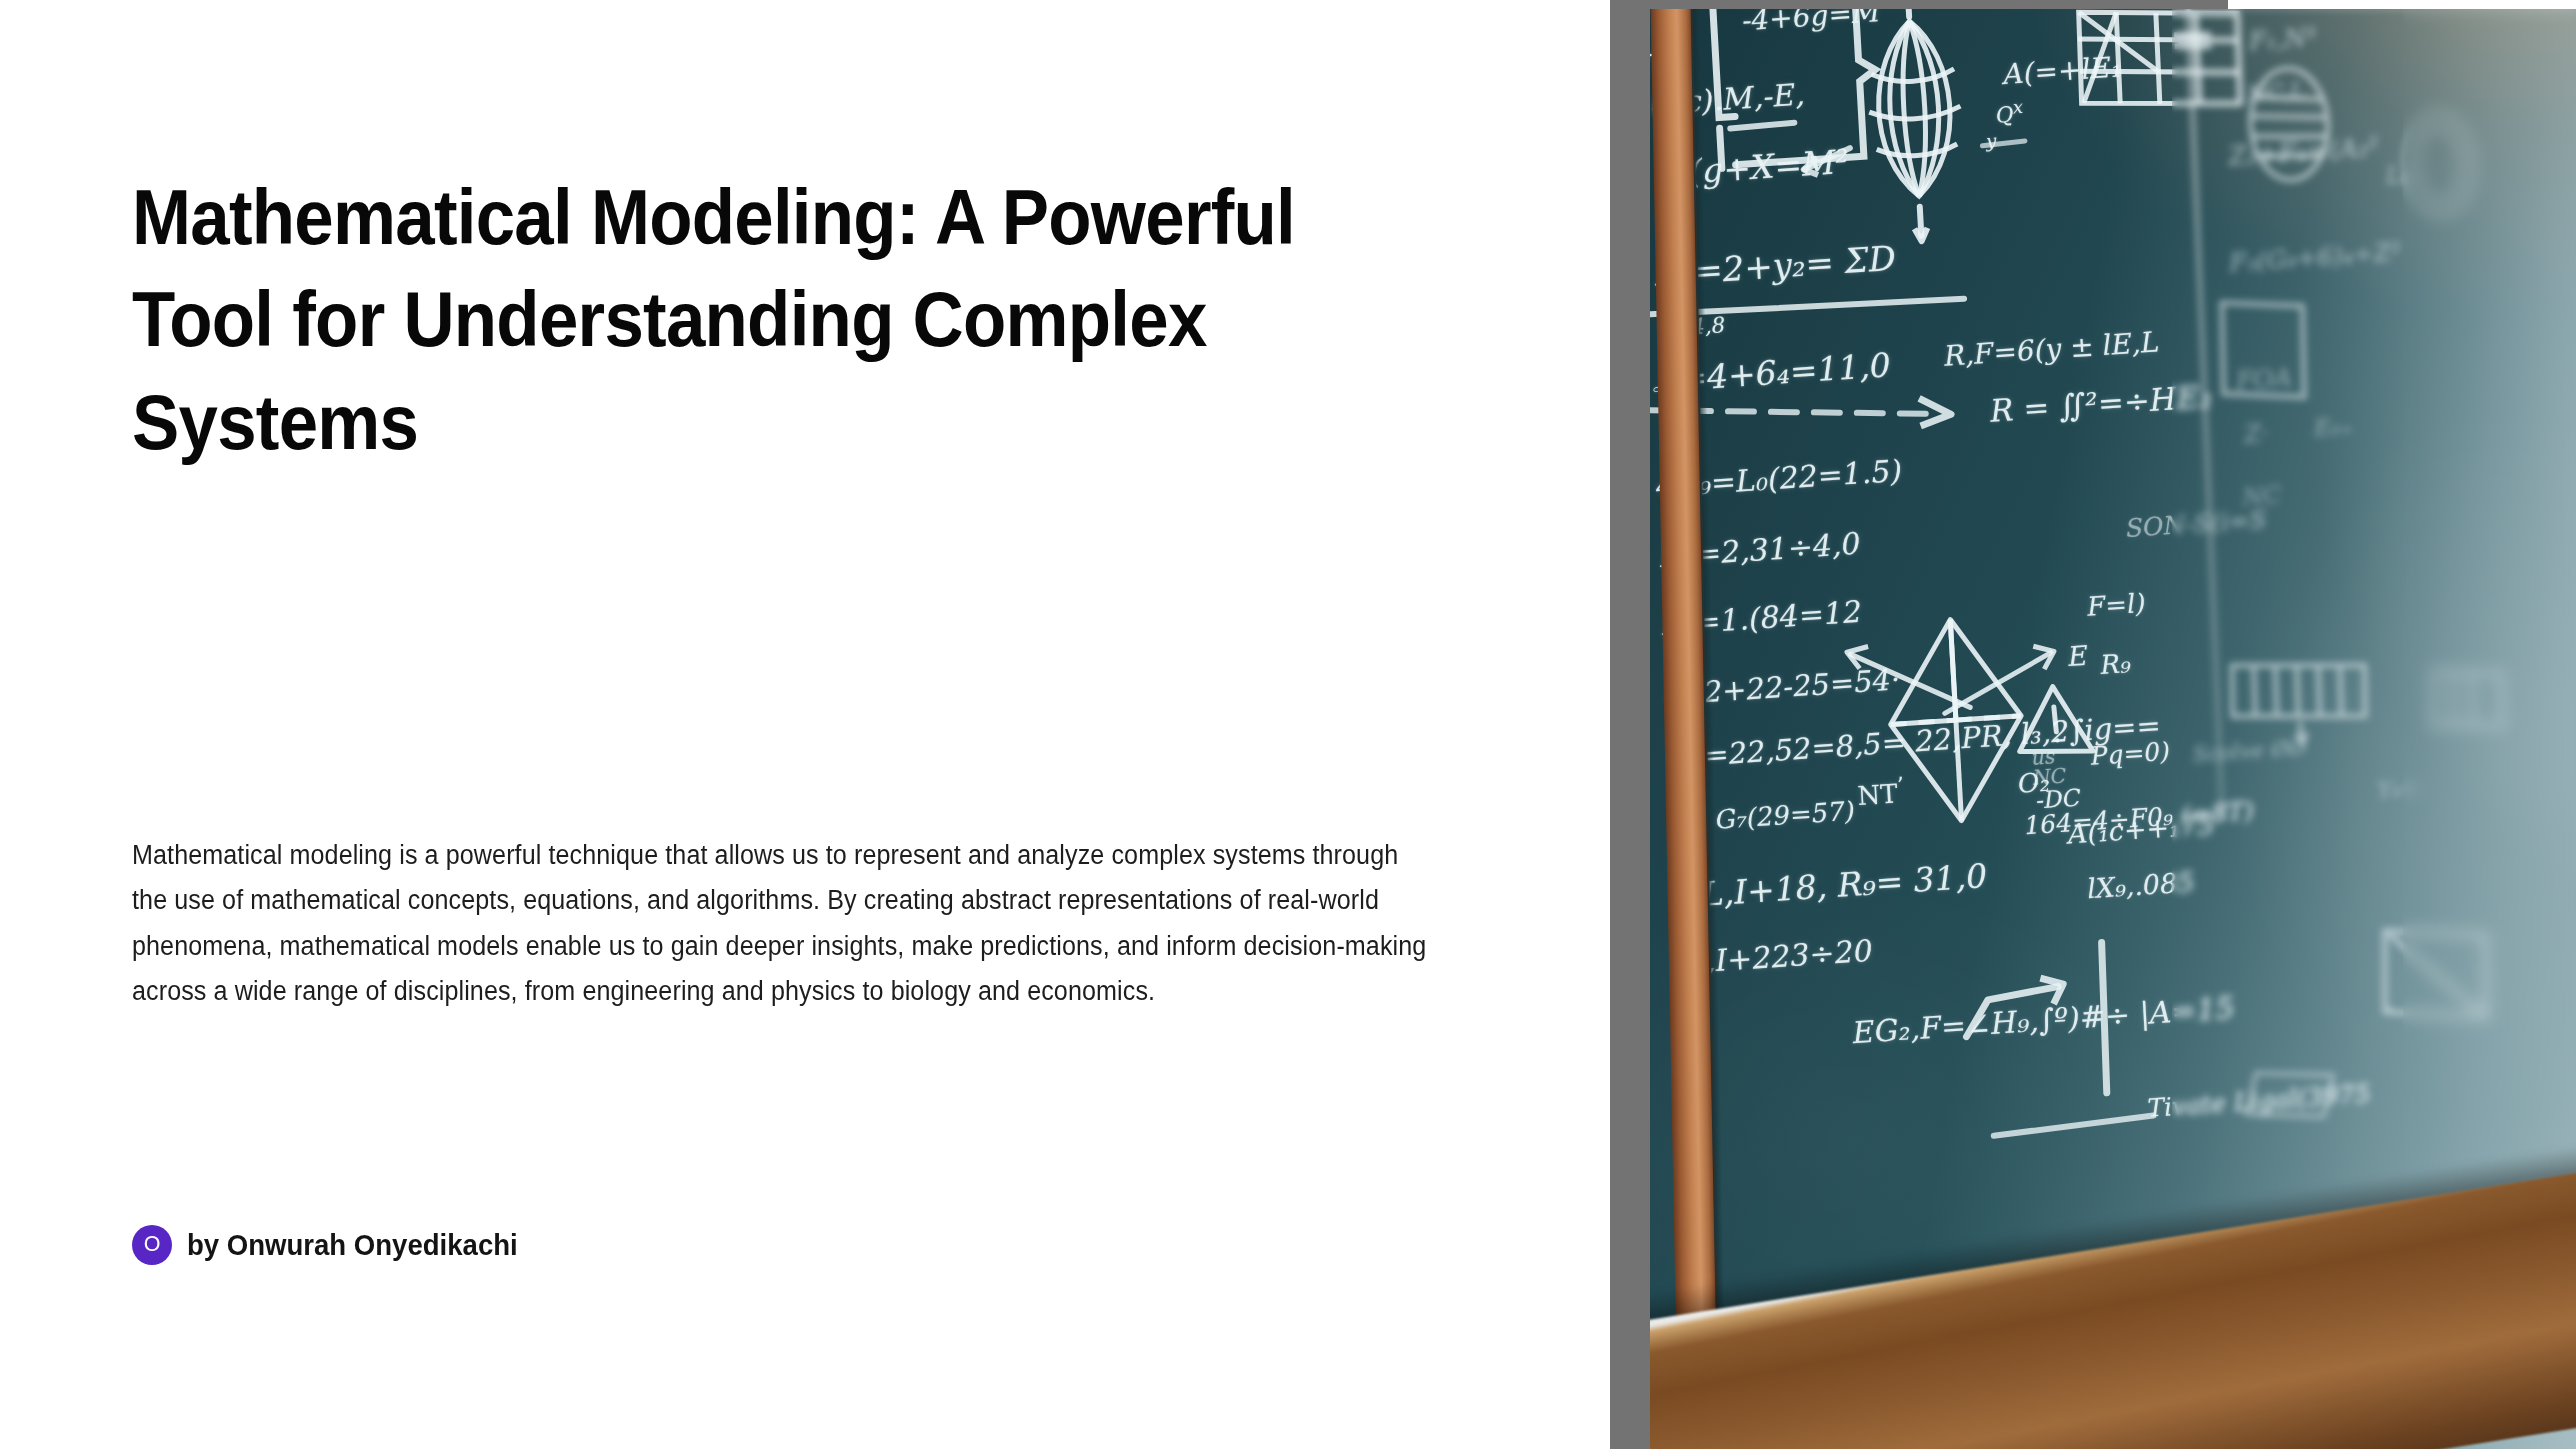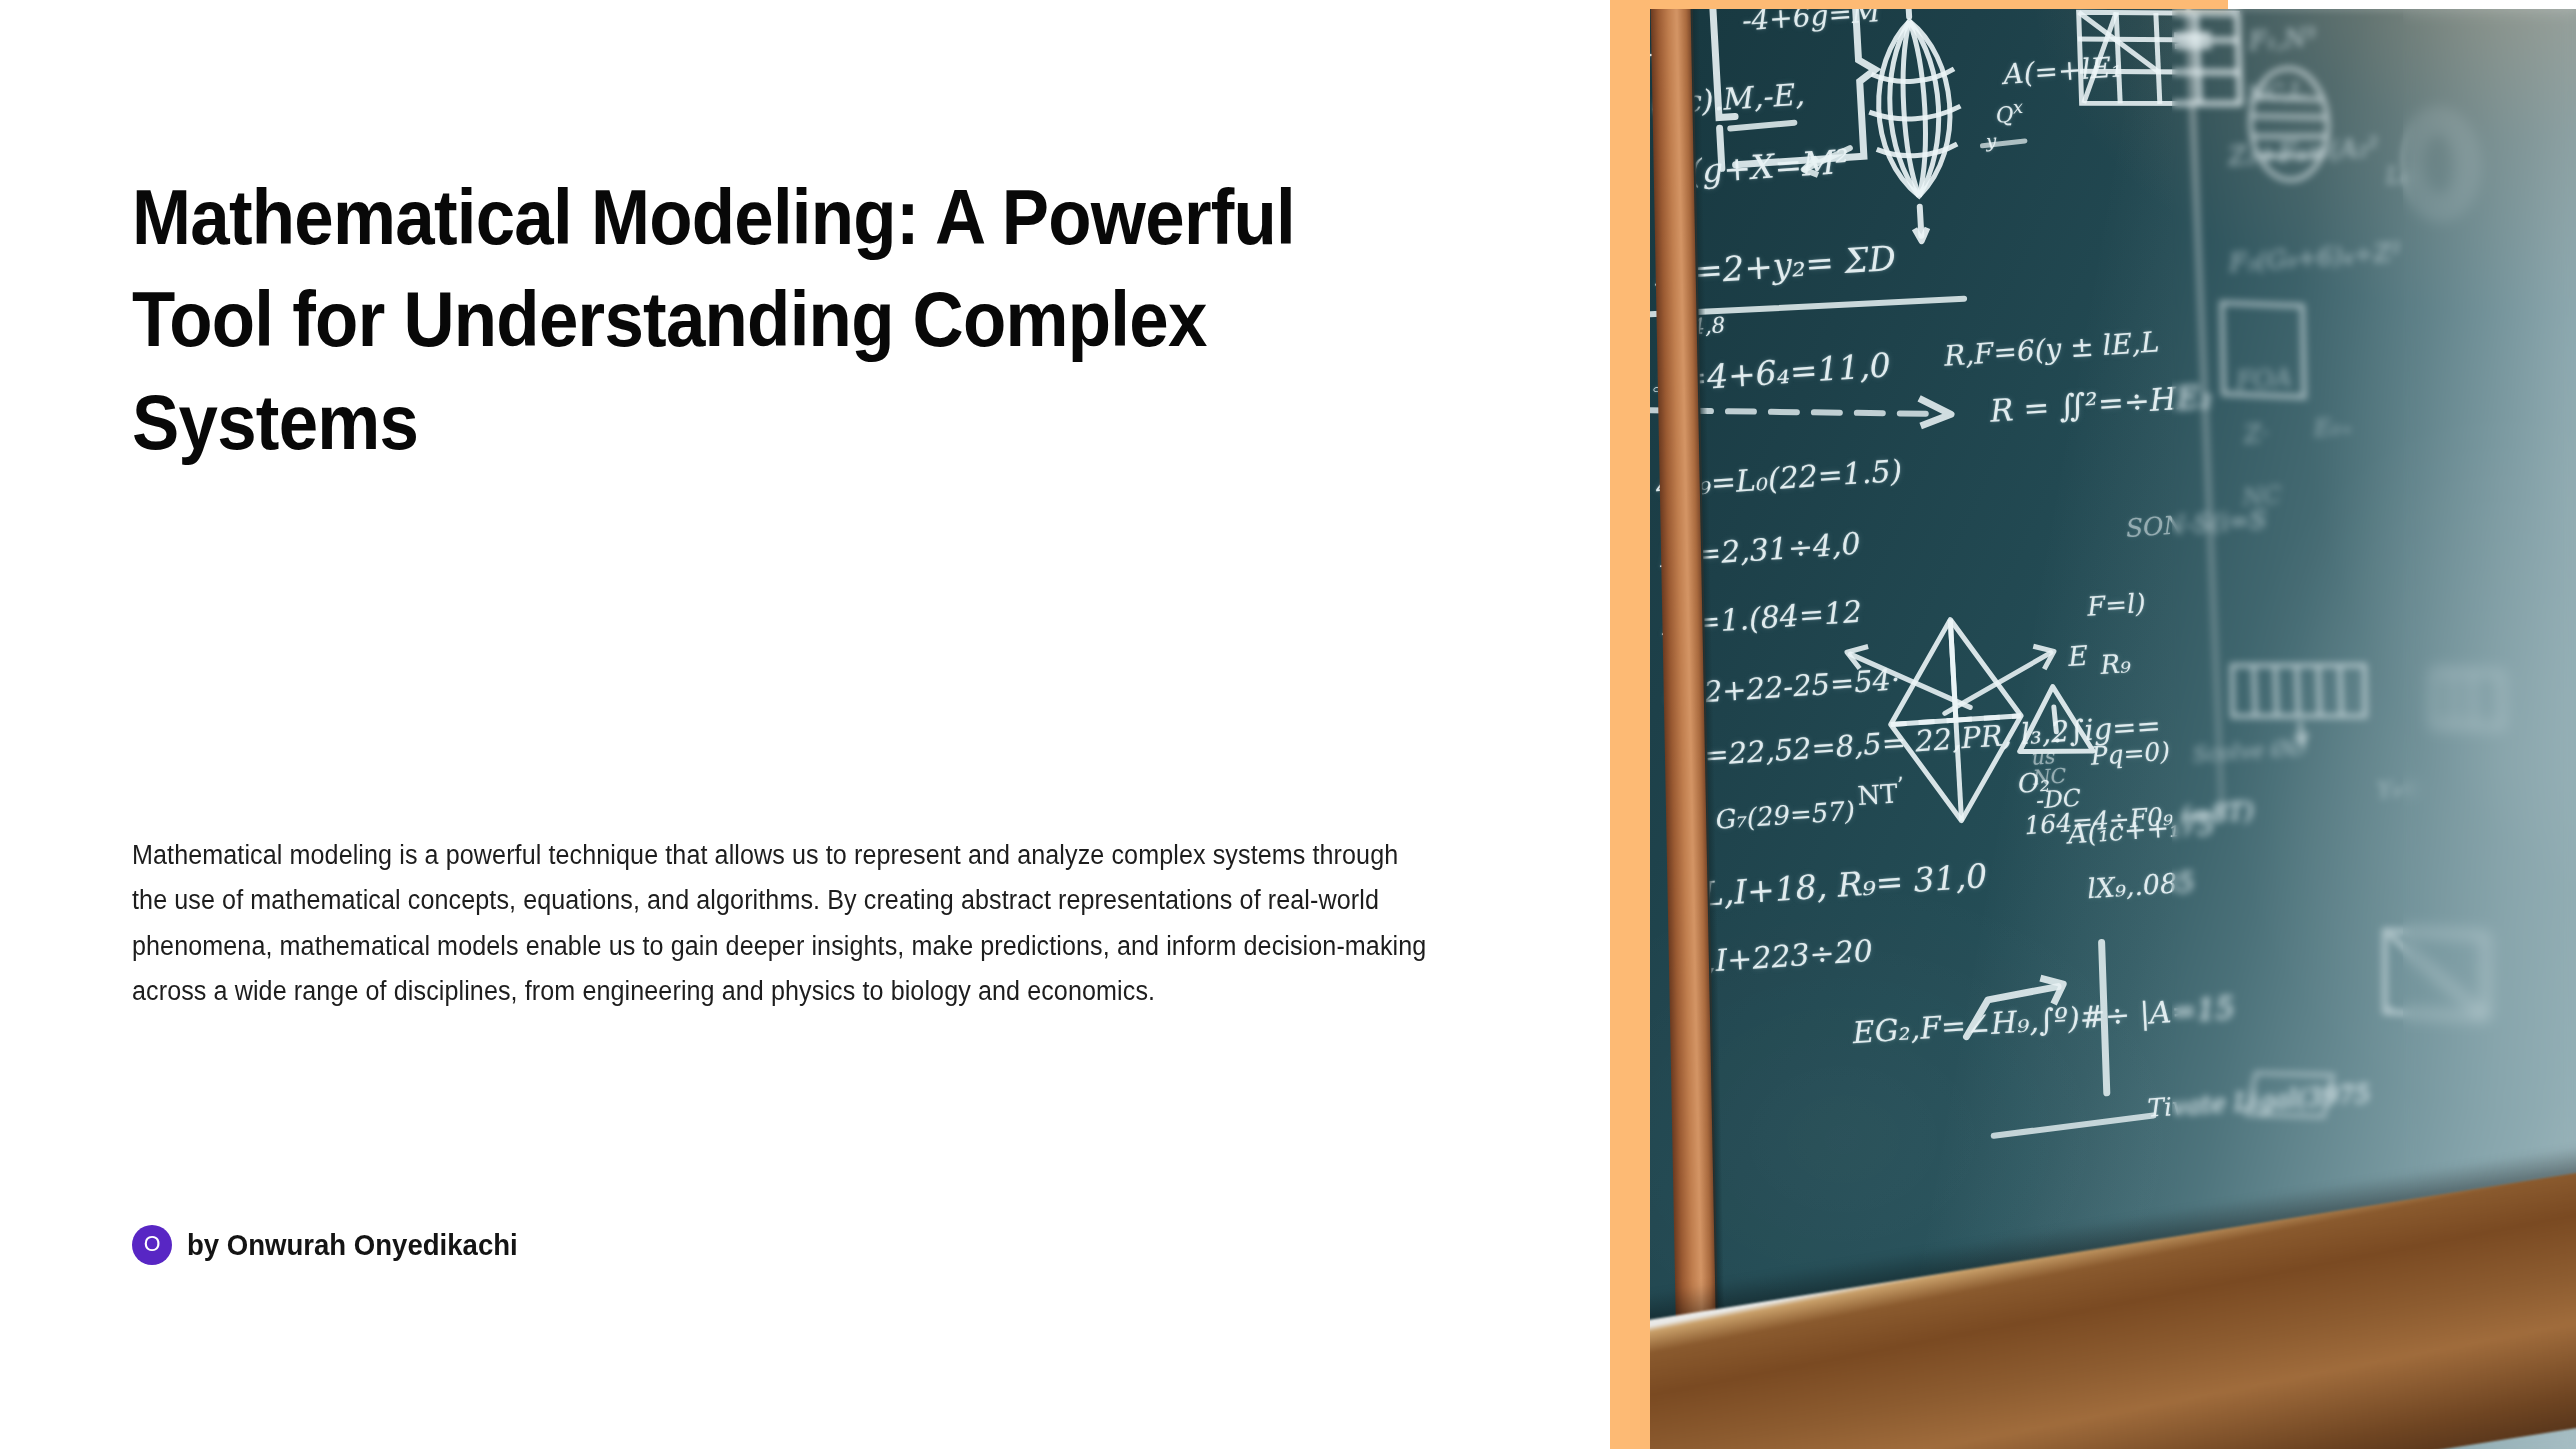--- a/index.html
+++ b/index.html
@@ -12,21 +12,21 @@
     height: 1449px;
     overflow: hidden;
     font-family: "Liberation Sans", sans-serif;
     -webkit-font-smoothing: antialiased;
   }
 
   .page {
     position: relative;
     width: 2228px;
     height: 1449px;
-    background: #fdba74;
+    background: #737373;
     display: block;
   }
 
   
   .content-col {
     position: absolute;
     left: 0;
     top: 0;
     width: 1610px;
     height: 1449px;

